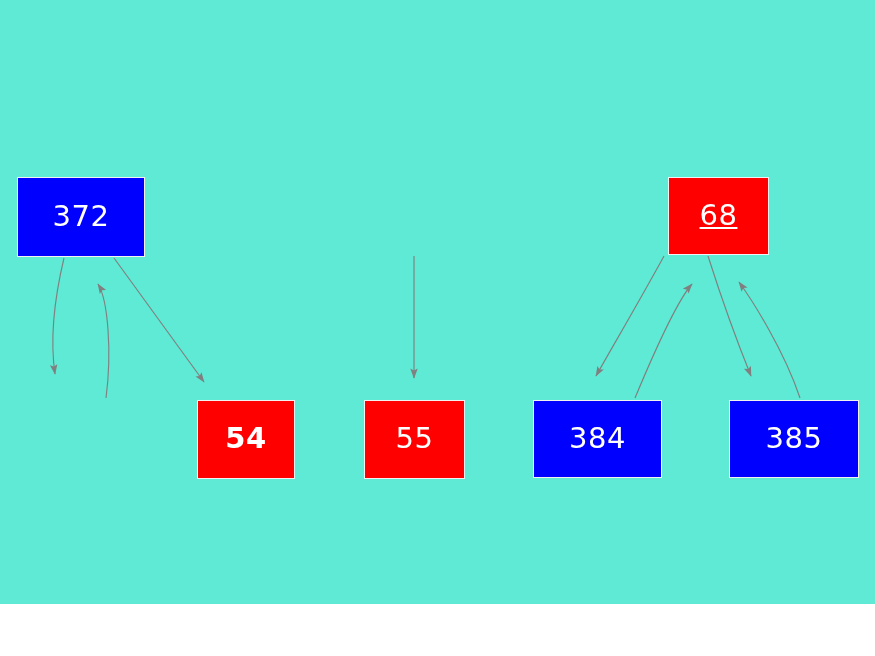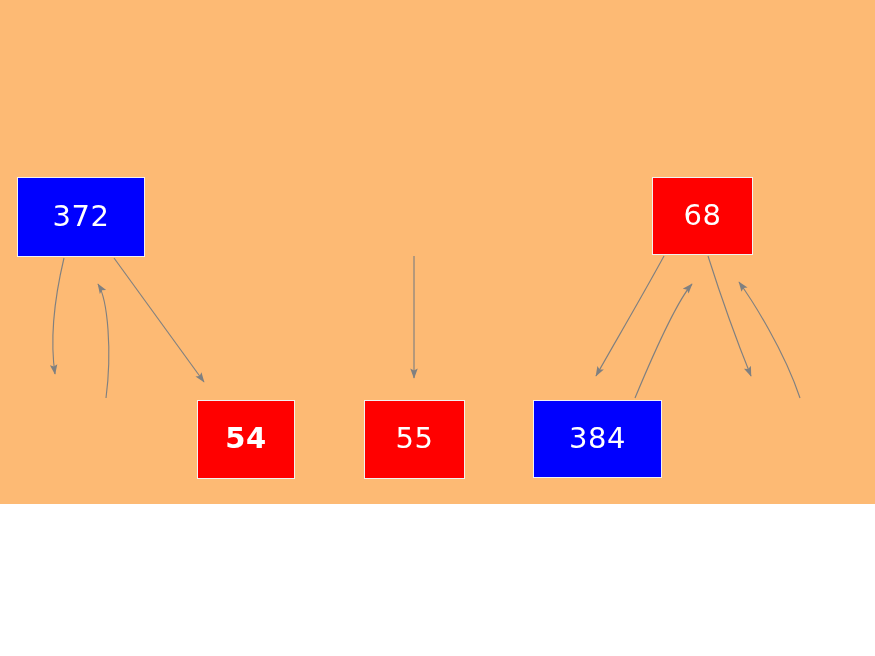--- a/index.html
+++ b/index.html
@@ -7,22 +7,22 @@
     margin: 0;
     padding: 0;
     background: #ffffff;
   }
   body {
     font-family: "DejaVu Sans", "Liberation Sans", sans-serif;
   }
   #canvas {
     position: relative;
     width: 875px;
-    height: 504px;
-    background: #fdba74;
+    height: 604px;
+    background: #5eead4;
     overflow: hidden;
     text-align: right;
   }
   #edge-layer {
     position: absolute;
     left: 0;
     top: 0;
     width: 875px;
     height: 656px;
     pointer-events: none;
@@ -85,22 +85,25 @@
 
   <div class="graph-node fill-red" style="left:197px; top:400px; width:98px; height:79px;font-weight:bold;">
     <span class="node-label">54</span>
   </div>
 
 
   <div class="graph-node fill-red" style="left:364px; top:400px; width:101px; height:79px;">
     <span class="node-label">55</span>
   </div>
 
-  <div class="graph-node fill-red" style="left:652px; top:177px; width:101px; height:78px;">
+  <div class="graph-node fill-red" style="left:668px; top:177px; width:101px; height:78px;text-decoration:underline;">
     <span class="node-label">68</span>
   </div>
 
   <div class="graph-node fill-blue" style="left:533px; top:400px; width:129px; height:78px;">
     <span class="node-label">384</span>
   </div>
 
+  <div class="graph-node fill-blue" style="left:729px; top:400px; width:130px; height:78px;">
+    <span class="node-label">385</span>
+  </div>
 
 </div>
 
 </body></html>

